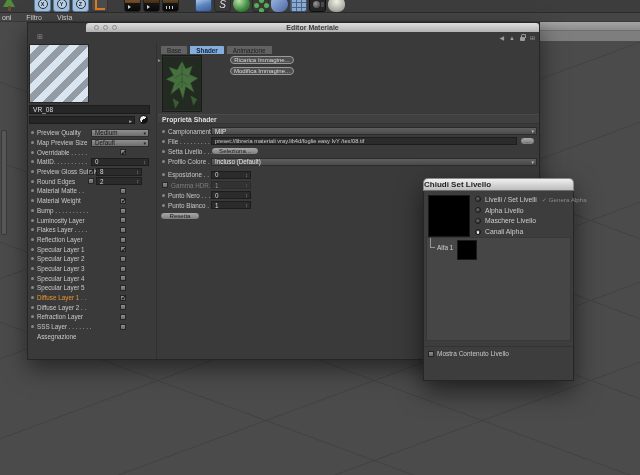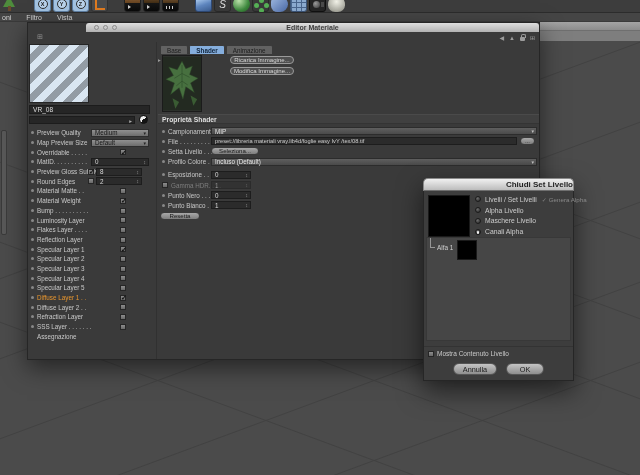--- a/index.html
+++ b/index.html
@@ -106,21 +106,21 @@
   .pill{background:linear-gradient(#a8a8a8,#7e7e7e);border:1px solid #3a3a3a;border-radius:7px;color:#171717;font-size:6.1px;text-align:center}
   .h8c{height:8px;line-height:6.5px}
   .sechead{position:absolute;left:0;right:0;top:72px;height:10px;background:#404040;border-top:1px solid #4a4a4a;border-bottom:1px solid #343434;font-size:6.8px;font-weight:bold;color:#dcdcdc;line-height:10px;padding-left:4px}
   .srows{position:absolute;left:0;top:84px;right:2px}
   .srow{position:relative;height:10.2px;display:flex;align-items:center;padding-left:4px}
   .srow.sgap{margin-top:3px}
   .filefield{background:#2b2b2b;border:1px solid #1d1d1d;height:8px;color:#cfcfcf;font-size:5.7px;line-height:6.5px;padding-left:3px;white-space:nowrap;overflow:hidden}
 
   
   .dialog{position:absolute;left:423px;top:178px;width:151px;height:203px;box-shadow:0 10px 26px rgba(0,0,0,.55);border-radius:5px 5px 0 0}
-  .dtitle{height:13px;background:linear-gradient(#f0f0f0,#bcbcbc);border-radius:5px 5px 0 0;border:1px solid #8a8a8a;border-bottom:1px solid #6f6f6f;text-align:right;font-size:8px;font-weight:bold;color:#1f1f1f;line-height:12px}
+  .dtitle{height:13px;background:linear-gradient(#f0f0f0,#bcbcbc);border-radius:5px 5px 0 0;border:1px solid #8a8a8a;border-bottom:1px solid #6f6f6f;text-align:left;font-size:8px;font-weight:bold;color:#1f1f1f;line-height:12px}
   .dbody{position:relative;height:190px;background:#3d3d3d;border:1px solid #262626;border-top:none}
   .dthumb{position:absolute;left:4px;top:4px;width:42px;height:42px;background:#000;border:1px solid #1a1a1a}
   .drads{position:absolute;left:51px;top:3px;right:2px}
   .drow{display:flex;align-items:center;height:10.8px}
   .radio{width:6px;height:6px;border-radius:50%;background:radial-gradient(circle at 35% 30%,#6e6e6e,#262626);border:1px solid #1b1b1b;margin-right:4px;flex:none}
   .radio.sel::after{content:'';display:block;width:2.5px;height:2.5px;border-radius:50%;background:#f2f2f2;margin:1.3px auto}
   .dlab{font-size:6.8px;color:#cccccc;white-space:nowrap}
   .gcheck{font-size:6px;color:#828282;margin-left:5px}
   .glab{font-size:6.2px;color:#8a8a8a;margin-left:2px;white-space:nowrap}
   .dtree{position:absolute;left:2px;top:46px;right:2px;height:104px;background:#464646;border:1px solid #383838}
@@ -458,18 +458,14 @@
     <div class="dtree">
       <span class="elbow"></span>
       <span class="treelab">Alfa 1</span>
       <span class="treeswatch"></span>
     </div>
     <div class="dsep"></div>
     <div class="dcheckrow">
       <span class="cbox"></span>
       <span class="dlab">Mostra Contenuto Livello</span>
     </div>
-    <div class="dbtns">
-      <div class="macbtn cancel">Annulla</div>
-      <div class="macbtn ok">OK</div>
-    </div>
   </div>
 </div>
 
 </body></html>

